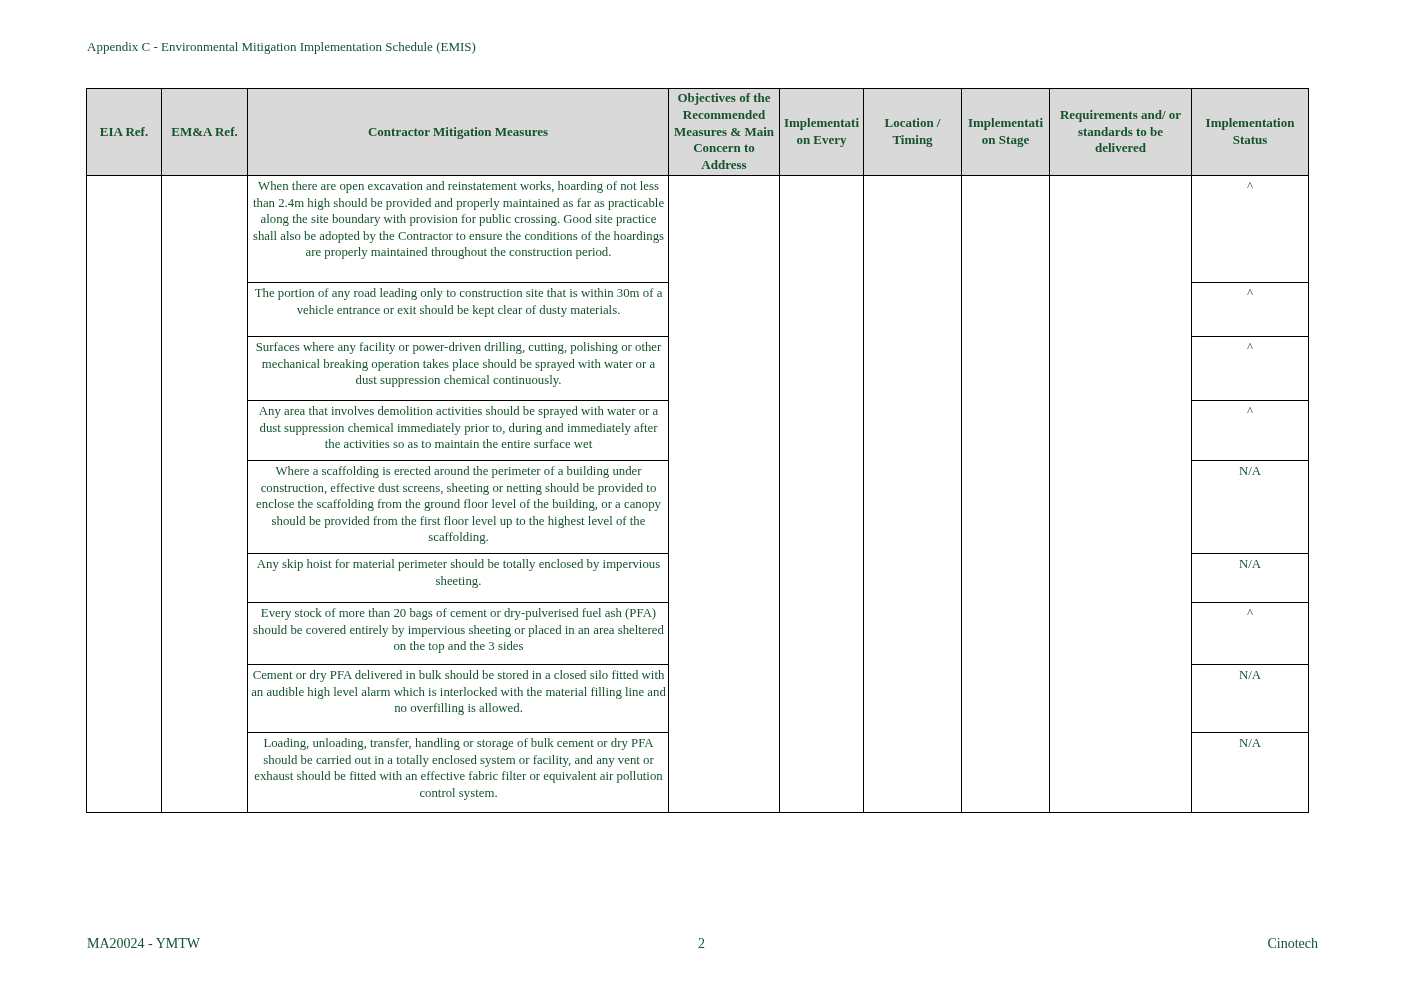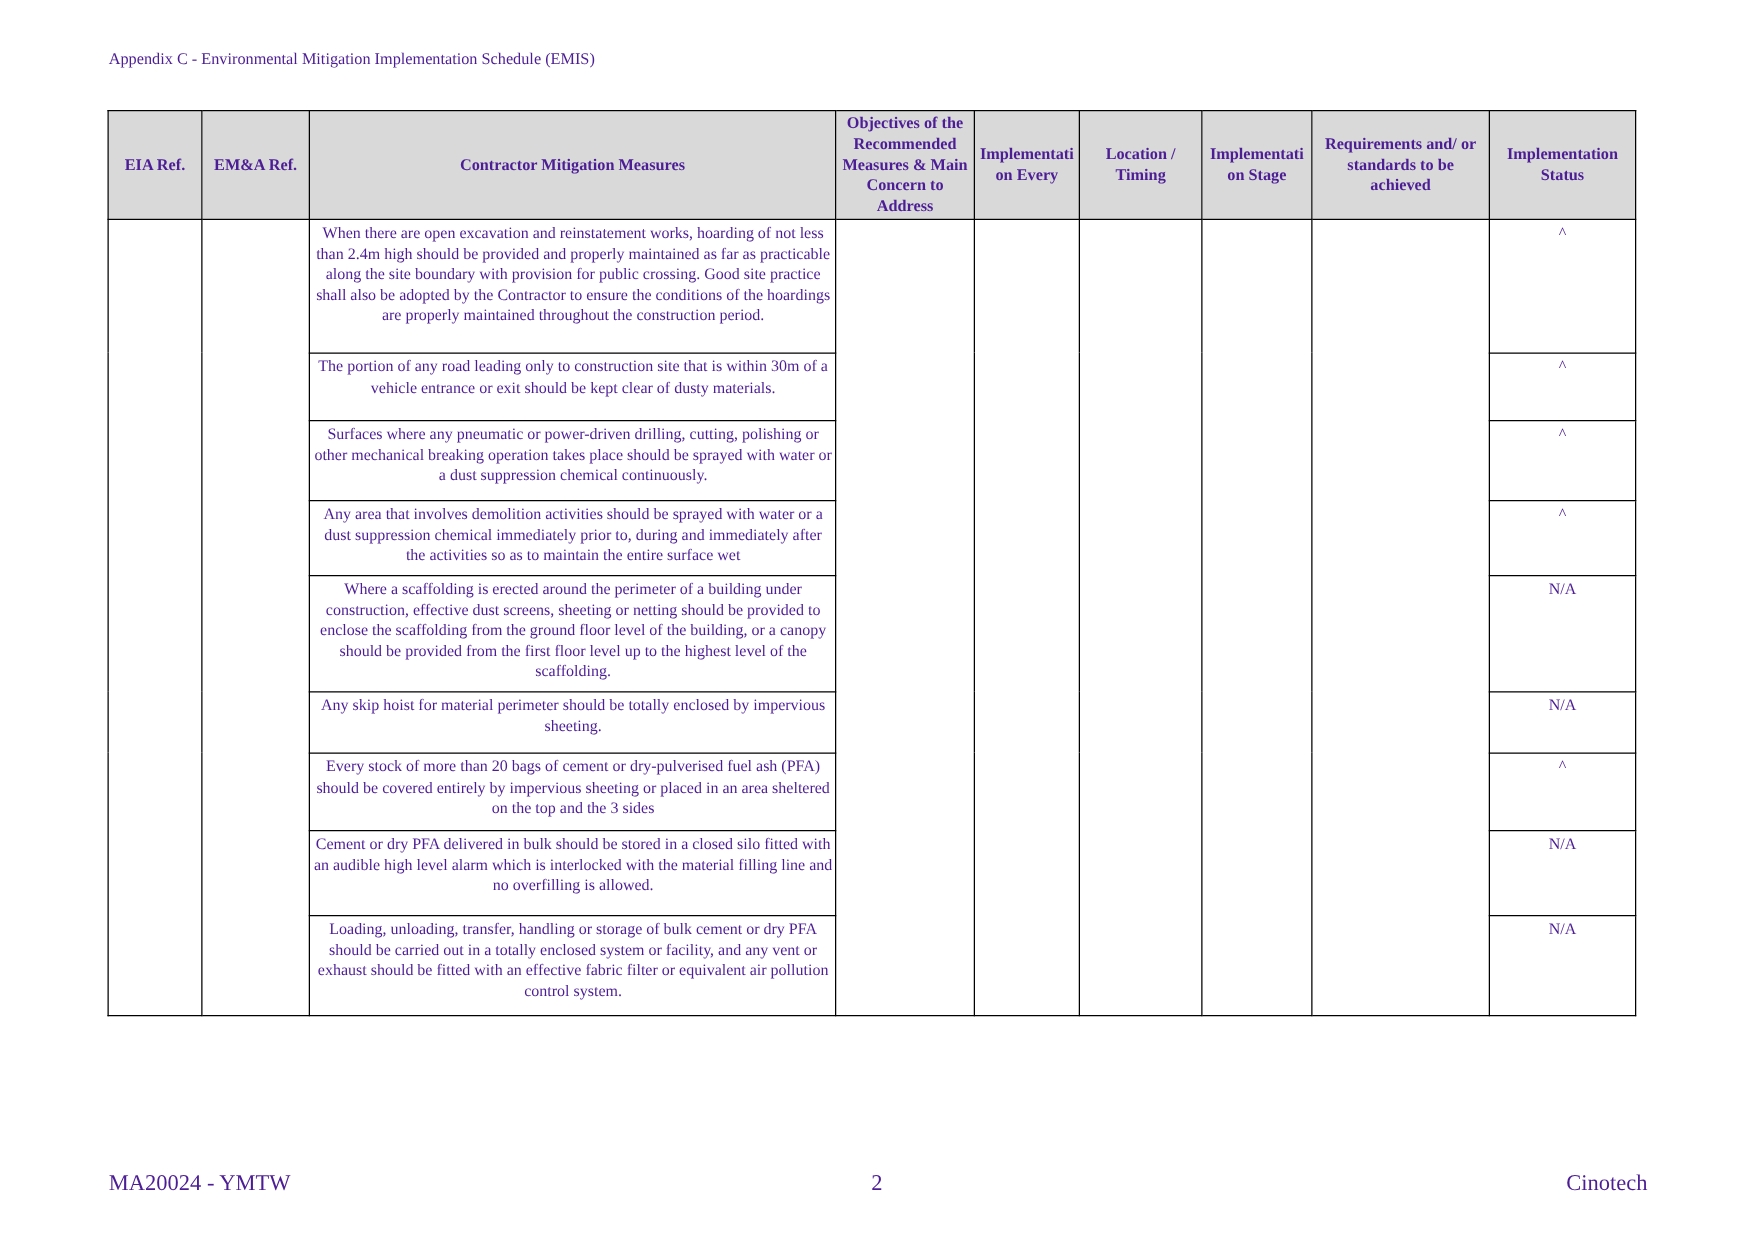--- a/index.html
+++ b/index.html
@@ -1,21 +1,21 @@
 <!DOCTYPE html>
 <html><head>
 <meta charset="utf-8">
 <style>
   html, body { margin: 0; padding: 0; background: #ffffff; }
   .page {
     position: relative;
     width: 1403px;
     height: 992px;
     background: #ffffff;
-    color: #4c1d95;
+    color: #14532d;
     font-family: "Liberation Serif", "DejaVu Serif", serif;
     overflow: hidden;
   }
   .doc-title {
     position: absolute;
     left: 87px;
     top: 39px;
     font-size: 13px;
     white-space: nowrap;
   }
@@ -54,21 +54,21 @@
     font-size: 12.8px;
     line-height: 15px;
     text-align: center;
     vertical-align: top;
     padding-top: 3px;
   }
   td.empty { vertical-align: top; }
   .footer-left, .footer-center, .footer-right {
     position: absolute;
     top: 936px;
-    font-size: 18px;
+    font-size: 14px;
     white-space: nowrap;
   }
   .footer-left { left: 87px; }
   .footer-center { left: 0; width: 1403px; text-align: center; }
   .footer-right { right: 85px; }
 </style>
 </head>
 <body>
 
 <div class="page">
@@ -89,42 +89,42 @@
     </colgroup>
     <thead>
       <tr class="header-row">
         <th>EIA Ref.</th>
         <th>EM&amp;A Ref.</th>
         <th>Contractor Mitigation Measures</th>
         <th>Objectives of the Recommended Measures &amp; Main Concern to Address</th>
         <th>Implementation Every</th>
         <th>Location / Timing</th>
         <th>Implementation Stage</th>
-        <th>Requirements and/ or standards to be achieved</th>
+        <th>Requirements and/ or standards to be delivered</th>
         <th>Implementation Status</th>
       </tr>
     </thead>
     <tbody>
       <tr style="height:107px">
         <td class="empty" rowspan="9"></td>
         <td class="empty" rowspan="9"></td>
         <td class="measure">When there are open excavation and reinstatement works, hoarding of not less than 2.4m high should be provided and properly maintained as far as practicable along the site boundary with provision for public crossing. Good site practice shall also be adopted by the Contractor to ensure the conditions of the hoardings are properly maintained throughout the construction period.</td>
         <td class="empty" rowspan="9"></td>
         <td class="empty" rowspan="9"></td>
         <td class="empty" rowspan="9"></td>
         <td class="empty" rowspan="9"></td>
         <td class="empty" rowspan="9"></td>
         <td class="status">^</td>
       </tr>
       <tr style="height:54px">
         <td class="measure">The portion of any road leading only to construction site that is within 30m of a vehicle entrance or exit should be kept clear of dusty materials.</td>
         <td class="status">^</td>
       </tr>
       <tr style="height:64px">
-        <td class="measure">Surfaces where any pneumatic or power-driven drilling, cutting, polishing or other mechanical breaking operation takes place should be sprayed with water or a dust suppression chemical continuously.</td>
+        <td class="measure">Surfaces where any facility or power-driven drilling, cutting, polishing or other mechanical breaking operation takes place should be sprayed with water or a dust suppression chemical continuously.</td>
         <td class="status">^</td>
       </tr>
       <tr style="height:60px">
         <td class="measure">Any area that involves demolition activities should be sprayed with water or a dust suppression chemical immediately prior to, during and immediately after the activities so as to maintain the entire surface wet</td>
         <td class="status">^</td>
       </tr>
       <tr style="height:93px">
         <td class="measure">Where a scaffolding is erected around the perimeter of a building under construction, effective dust screens, sheeting or netting should be provided to enclose the scaffolding from the ground floor level of the building, or a canopy should be provided from the first floor level up to the highest level of the scaffolding.</td>
         <td class="status">N/A</td>
       </tr>

